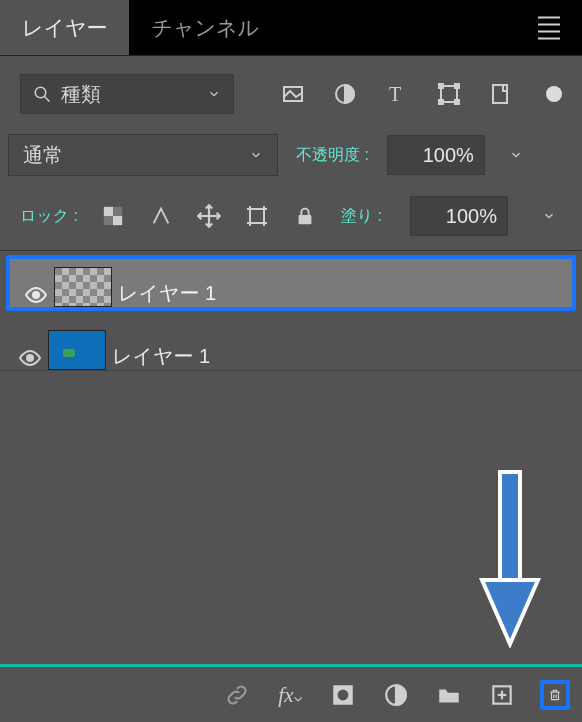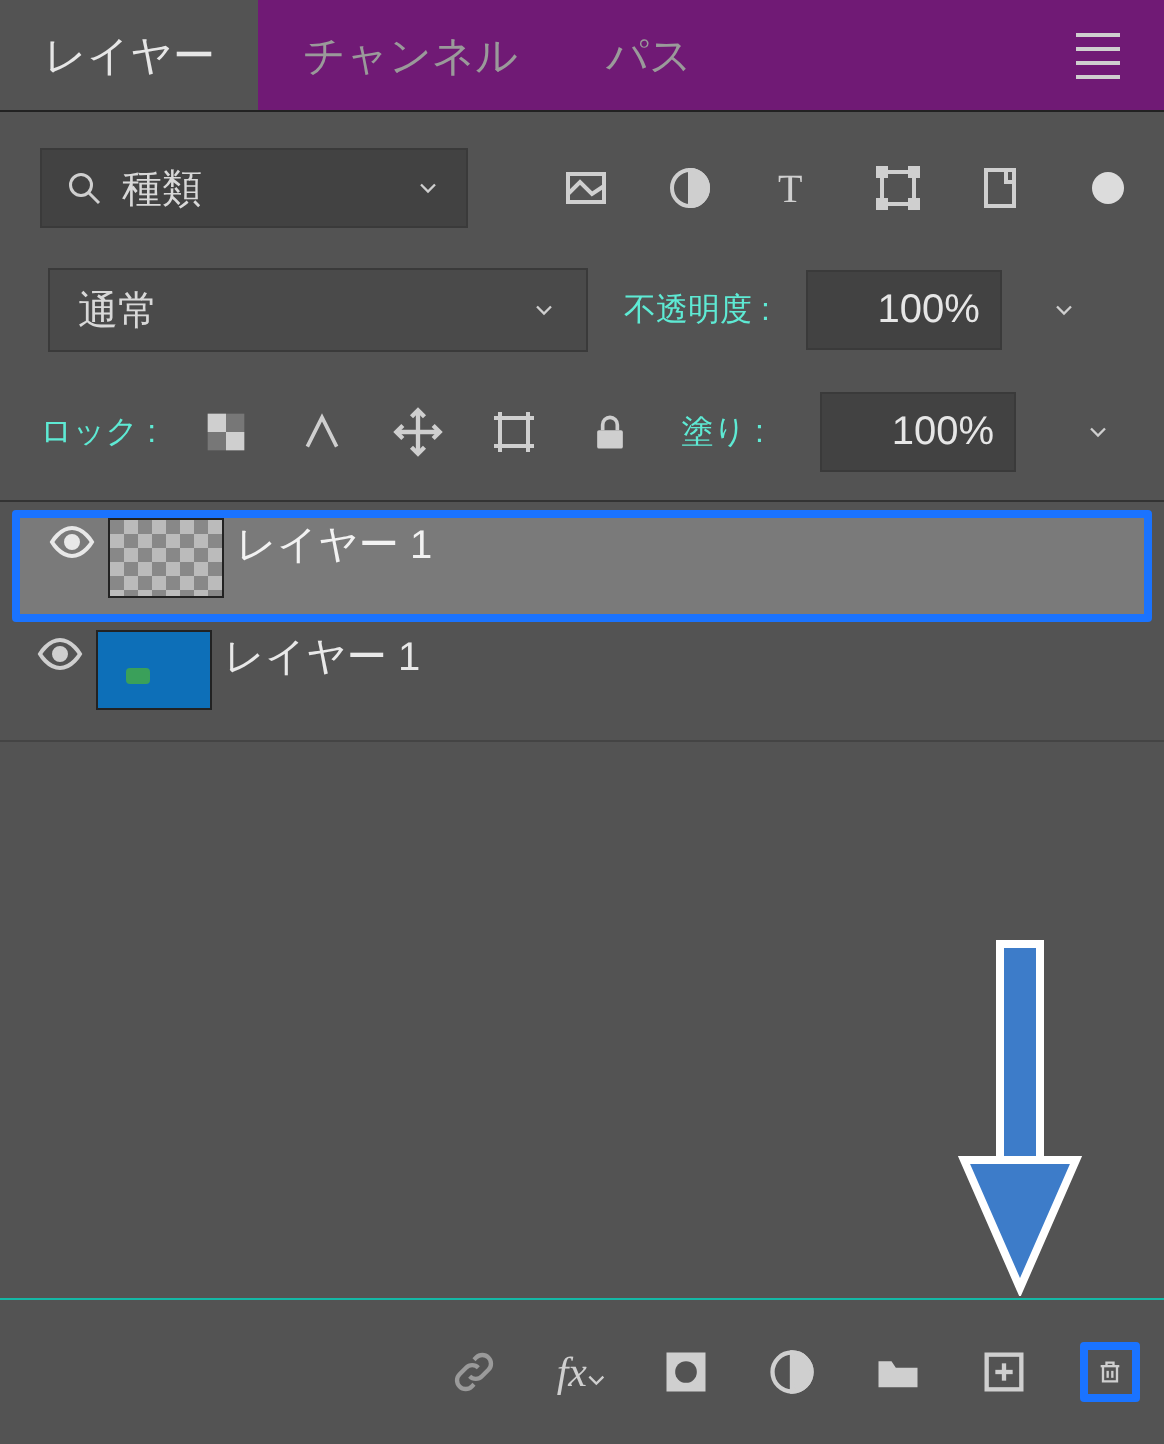--- a/index.html
+++ b/index.html
@@ -10,21 +10,21 @@
     font-family: "Hiragino Sans", "Meiryo", sans-serif;
     color: #d8d8d8;
     font-size: 20px;
     position: relative;
     overflow: hidden;
   }
   .panel-tabs {
     display: flex;
     align-items: center;
     height: 56px;
-    background: #701a75;
+    background: #000000;
     border-bottom: 1px solid #222;
     position: relative;
   }
   .tab {
     height: 100%;
     padding: 0 22px;
     display: flex;
     align-items: center;
     font-size: 21px;
     color: #9a9a9a;
@@ -85,21 +85,21 @@
   .color-dot {
     width: 16px; height: 16px;
     border-radius: 50%;
     background: #dcdcdc;
     margin-left: 6px;
     cursor:pointer;
   }
   .blend-row {
     display: flex;
     align-items: center;
-    padding: 10px 24px;
+    padding: 10px 8px;
     gap: 18px;
   }
   .blend-select {
     display: flex;
     align-items: center;
     justify-content: space-between;
     border: 1px solid #3a3a3a;
     background: #4a4a4a;
     height: 42px;
     padding: 0 14px;
@@ -140,21 +140,21 @@
     gap: 22px;
     margin-left: 6px;
   }
   .lock-icons .li { width:26px; height:26px; display:flex; align-items:center; justify-content:center; cursor:pointer;}
   .fill-group { margin-left:auto; display:flex; align-items:center; gap:28px;}
   .layers-area {
     padding: 0;
   }
   .layer-row {
     display: flex;
-    align-items: flex-start;
+    align-items: flex-end;
     height: 56px;
     padding: 0 0 0 18px;
     gap: 6px;
     border-bottom: 1px solid #444;
   }
   .layer-row.selected {
     background: #7a7a7a;
     border: 4px solid #1a73ff;
     border-radius: 2px;
     margin: 4px 6px;
@@ -181,22 +181,22 @@
   .thumb.img::after{
     content:"";
     position:absolute; left:14px; top:18px; width:12px;height:8px;
     background:#3aa05a; border-radius:2px;
   }
   .layer-name { font-size: 20px; color: #e8e8e8; }
   .layer-row.selected .layer-name{ color:#f2f2f2; }
   .footer {
     position: absolute;
     bottom: 0; left:0; right:0;
-    height: 73px;
-    border-top: 1px solid #14b8a6;
+    height: 58px;
+    border-top: 3px solid #14b8a6;
     background: #535353;
     display: flex;
     align-items: center;
     justify-content: flex-end;
     padding: 0 12px;
     gap: 23px;
   }
   .footer .fi { width:30px; height:30px; display:flex; align-items:center; justify-content:center; cursor:pointer;}
   .trash-hi {
     border: 4px solid #1a73ff;
@@ -212,21 +212,20 @@
     pointer-events: none;
   }
   svg { display:block; }
 </style>
 </head>
 <body>
 
 <div class="panel-tabs">
   <div class="tab active">レイヤー</div>
   <div class="tab">チャンネル</div>
-  <div class="tab">パス</div>
   <div class="tab-menu">
     <span></span>
       <span></span>
       <span></span>
       <span></span>
   </div>
 </div>
 
 <div class="filter-row">
   <div class="filter-select">

